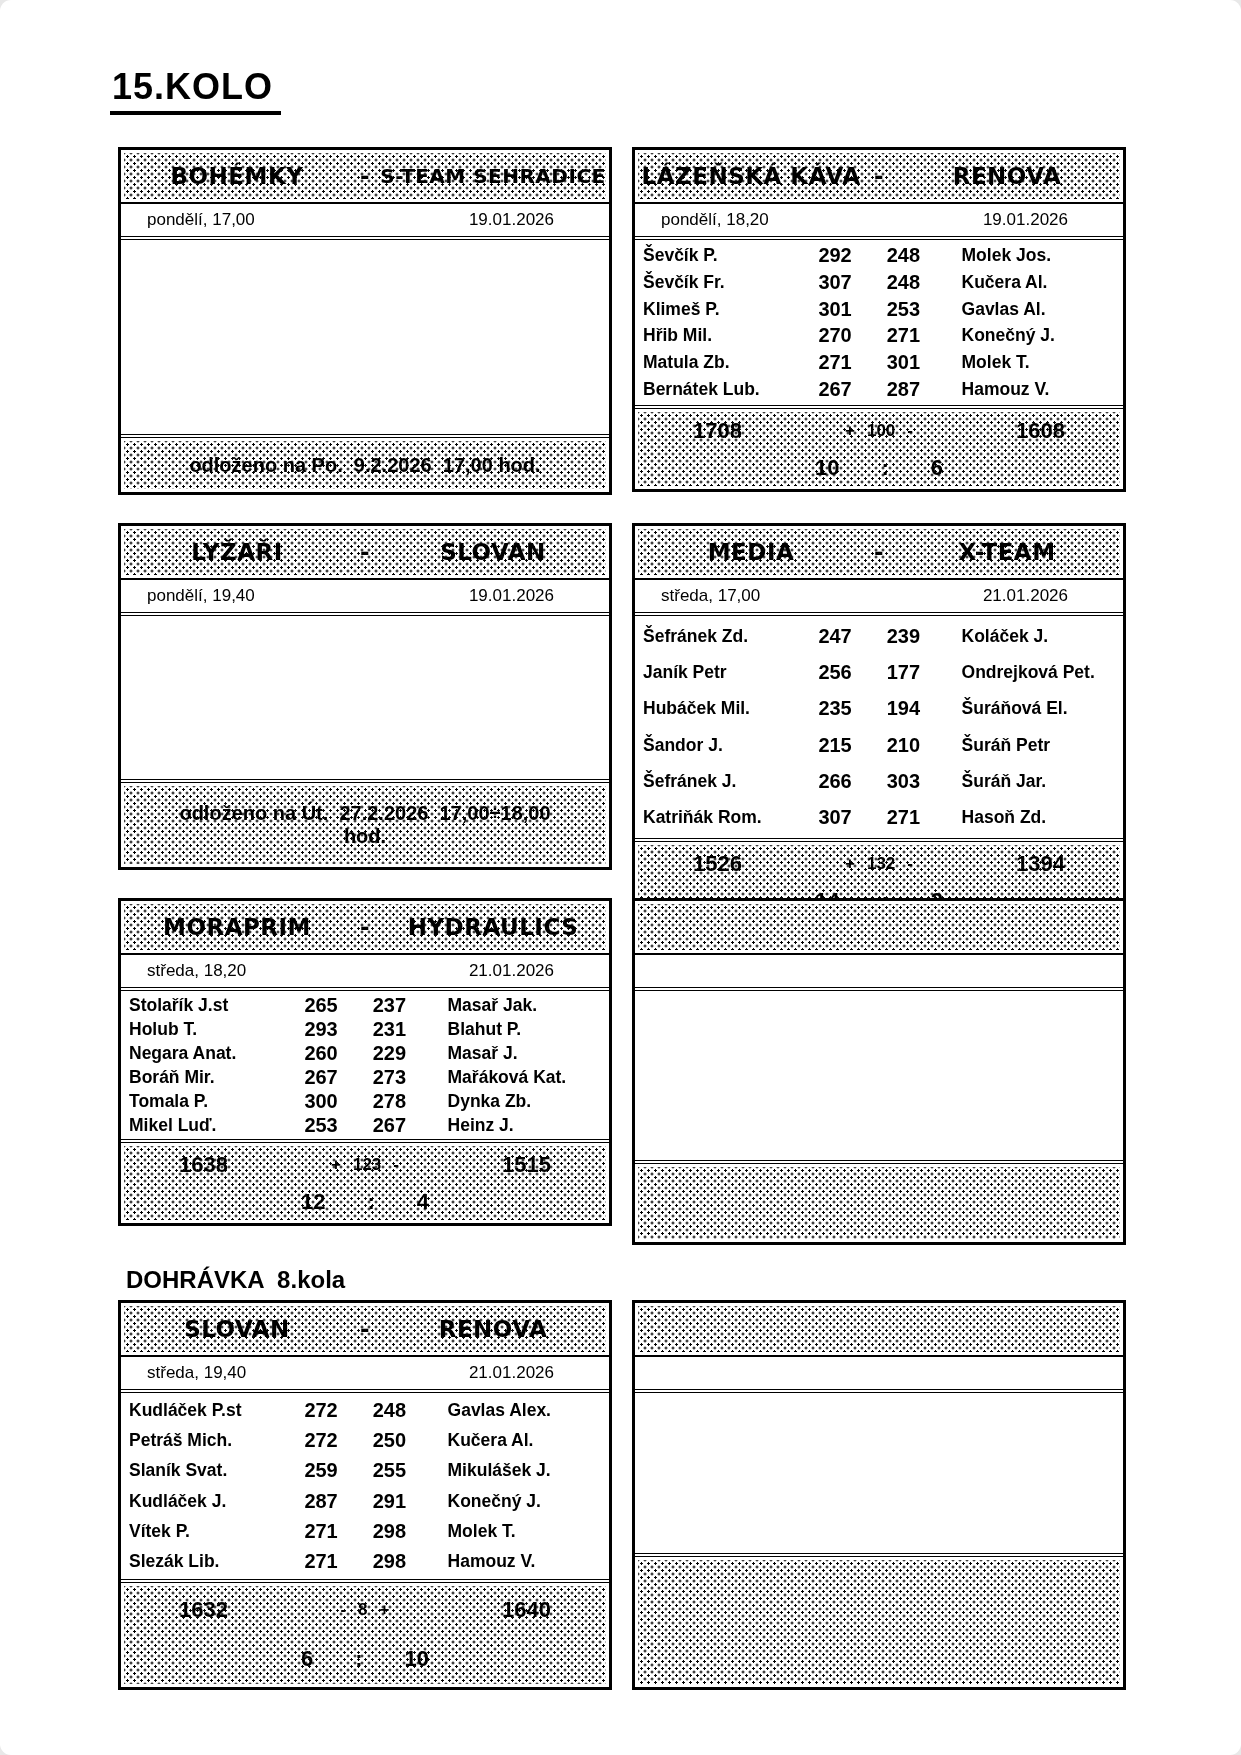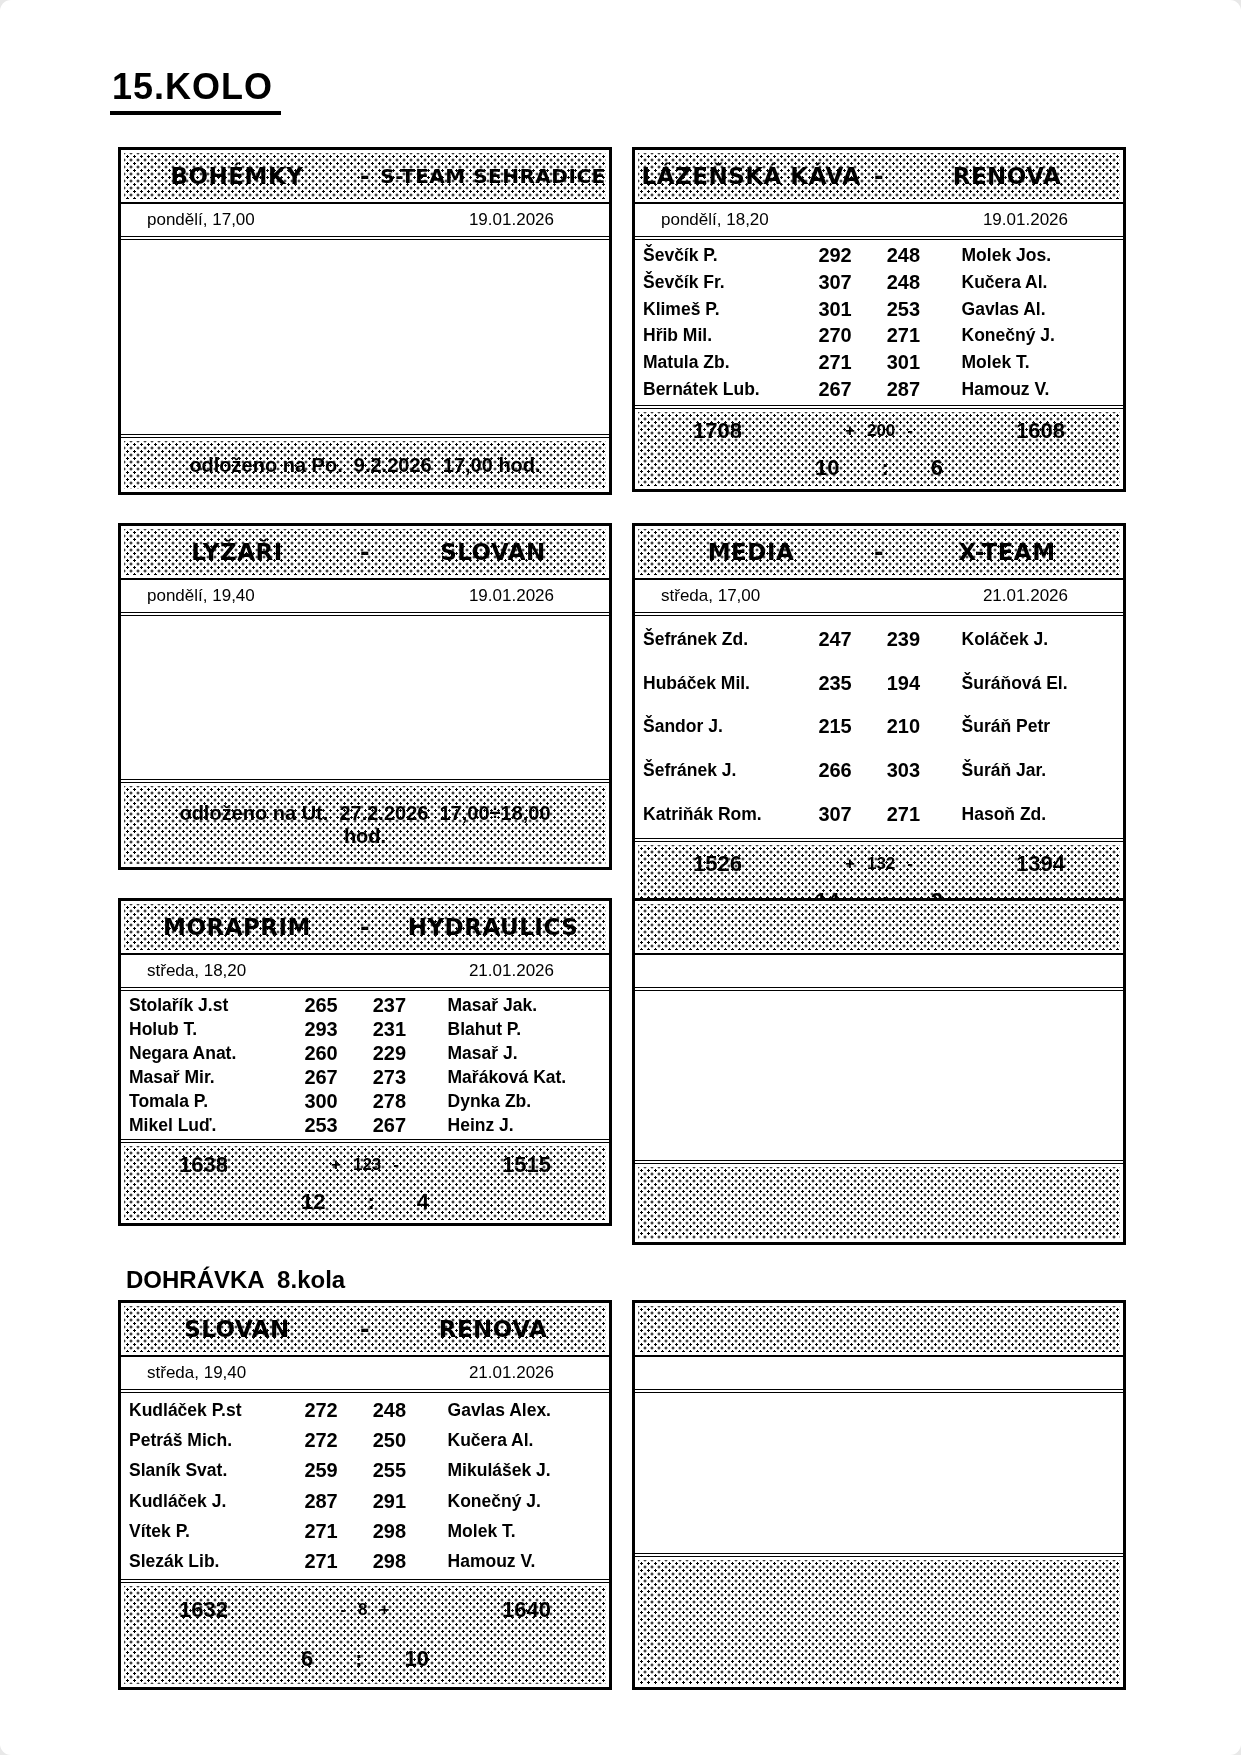--- a/index.html
+++ b/index.html
@@ -149,21 +149,21 @@
         <span class="p-score">287</span>
         <span class="p-away">Hamouz V.</span>
       </div>
     </div>
     <div class="foot">
       <div class="totals-in dots">
         <div class="t-line1">
           <span class="t-total">1708</span>
           <span class="t-diff">
             <span>+</span>
-            <span>200</span>
+            <span>100</span>
             <span>-</span>
           </span>
           <span class="t-total">1608</span>
         </div>
         <div class="t-line2">
           <span>10</span>
           <span>:</span>
           <span>6</span>
         </div>
       </div>
@@ -202,20 +202,26 @@
     <div class="date-row">
       <span>středa, 17,00</span>
       <span>21.01.2026</span>
     </div>
     <div class="players">
       <div class="player-row">
         <span class="p-home">Šefránek Zd.</span>
         <span class="p-score">247</span>
         <span class="p-score">239</span>
         <span class="p-away">Koláček J.</span>
+      </div>
+      <div class="player-row">
+        <span class="p-home">Janík Petr</span>
+        <span class="p-score">256</span>
+        <span class="p-score">177</span>
+        <span class="p-away">Ondrejková Pet.</span>
       </div>
       <div class="player-row">
         <span class="p-home">Hubáček Mil.</span>
         <span class="p-score">235</span>
         <span class="p-score">194</span>
         <span class="p-away">Šuráňová El.</span>
       </div>
       <div class="player-row">
         <span class="p-home">Šandor J.</span>
         <span class="p-score">215</span>
@@ -280,21 +286,21 @@
         <span class="p-score">231</span>
         <span class="p-away">Blahut P.</span>
       </div>
       <div class="player-row">
         <span class="p-home">Negara Anat.</span>
         <span class="p-score">260</span>
         <span class="p-score">229</span>
         <span class="p-away">Masař J.</span>
       </div>
       <div class="player-row">
-        <span class="p-home">Masař Mir.</span>
+        <span class="p-home">Boráň Mir.</span>
         <span class="p-score">267</span>
         <span class="p-score">273</span>
         <span class="p-away">Mařáková Kat.</span>
       </div>
       <div class="player-row">
         <span class="p-home">Tomala P.</span>
         <span class="p-score">300</span>
         <span class="p-score">278</span>
         <span class="p-away">Dynka Zb.</span>
       </div>

